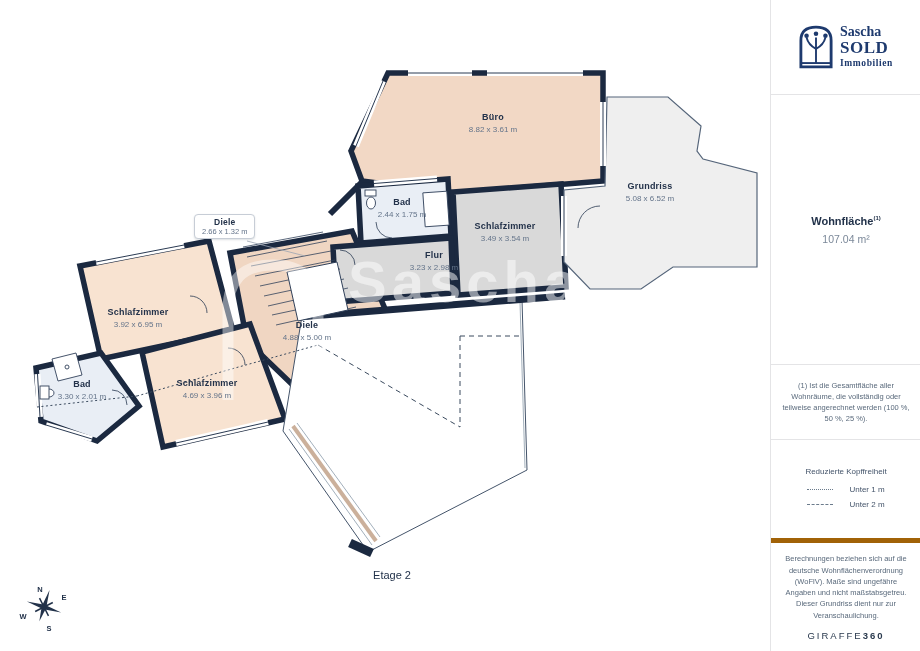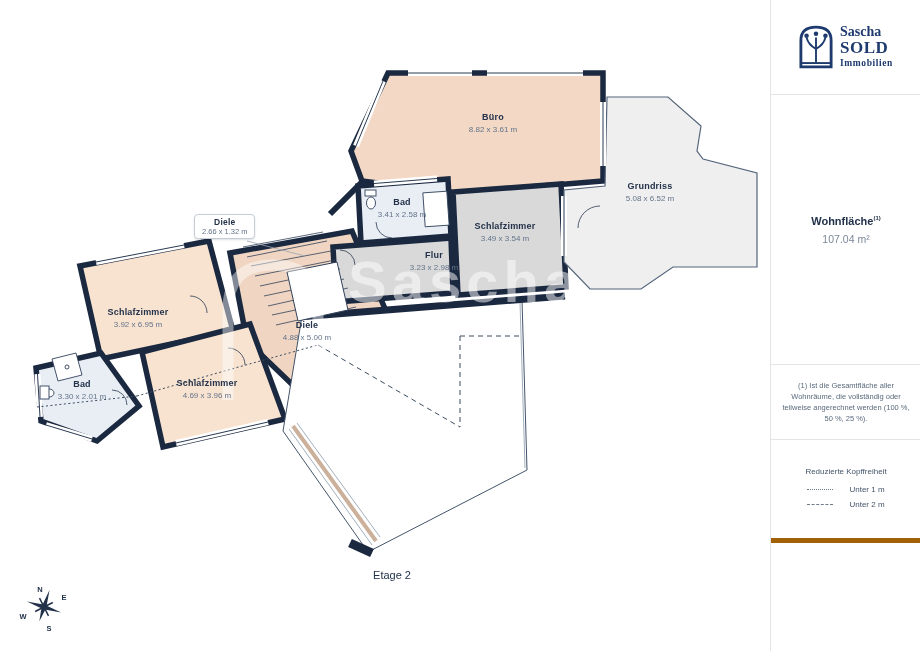--- a/index.html
+++ b/index.html
@@ -176,21 +176,21 @@
       <text x="49" y="631" text-anchor="middle" font-size="7.5" font-weight="bold" fill="#22324a">S</text>
     </g>
   </svg>
 
   <div class="room-label" style="left:477px;top:123px;margin-left:16px;">
     <div class="rname">Büro</div>
     <div class="rdims">8.82 x 3.61 m</div>
   </div>
   <div class="room-label" style="left:402px;top:208px;">
     <div class="rname">Bad</div>
-    <div class="rdims">3.41 x 2.58 m</div>
+    <div class="rdims">2.44 x 1.75 m</div>
   </div>
   <div class="room-label" style="left:505px;top:232px;">
     <div class="rname">Schlafzimmer</div>
     <div class="rdims">3.49 x 3.54 m</div>
   </div>
   <div class="room-label" style="left:650px;top:192px;">
     <div class="rname">Grundriss</div>
     <div class="rdims">5.08 x 6.52 m</div>
   </div>
   <div class="room-label" style="left:420px;top:261px;margin-left:14px;">
@@ -255,15 +255,21 @@
       <div class="legend-row">
         <span class="dash-sample dash-dotted"></span>
         <span>Unter 1 m</span>
       </div>
       <div class="legend-row">
         <span class="dash-sample dash-dashed"></span>
         <span>Unter 2 m</span>
       </div>
     </div>
 
+    <div class="sec disc-sec">
+      <p class="small-note">Berechnungen beziehen sich auf die deutsche Wohnflächenverordnung (WoFlV). Maße sind ungefähre Angaben und nicht maßstabsgetreu. Dieser Grundriss dient nur zur Veranschaulichung.</p>
+      <div class="brand">
+        <span class="b1">GIRAFFE</span><span class="b2">360</span>
+      </div>
+    </div>
 
   </aside>
 </div>
 
 </body></html>

